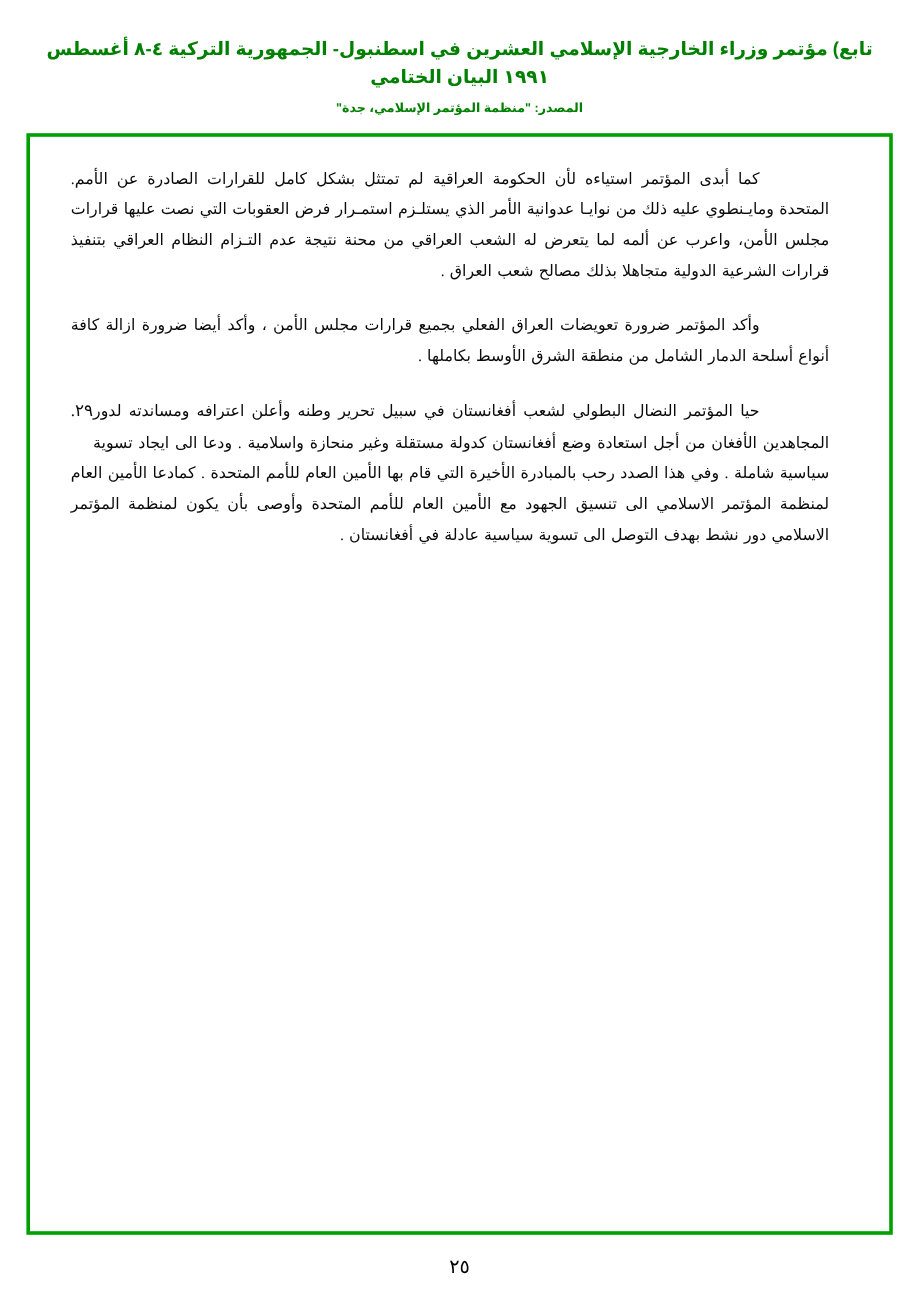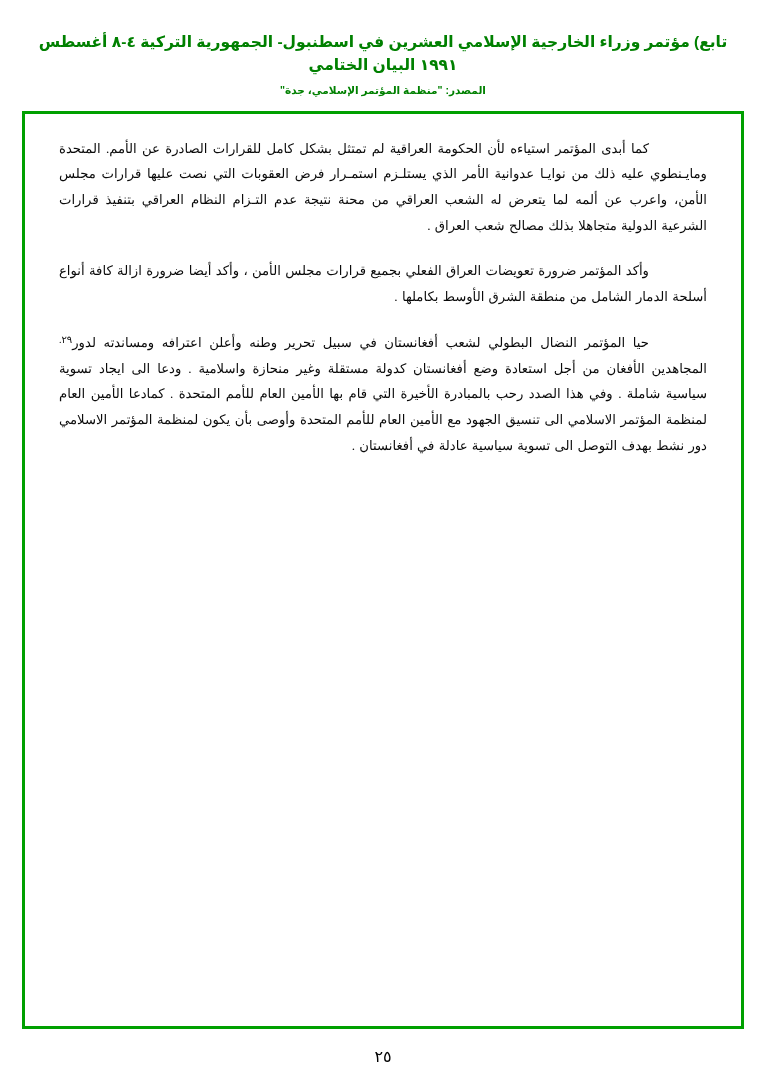--- a/index.html
+++ b/index.html
@@ -56,31 +56,31 @@
     padding: 22px 34px 10px 34px;
     direction: rtl;
   }
   .para {
     color: #0a0a0a;
     font-family: "Liberation Serif", "DejaVu Serif", serif;
     font-size: 13.2px;
     line-height: 1.95;
     text-align: justify;
     text-justify: inter-word;
-    margin: 0 0 20px 0;
+    margin: 0 16px 20px 0;
     letter-spacing: 1.1px;
     word-spacing: 1px;
     direction: rtl;
   }
   .para:last-child {
     margin-bottom: 0;
   }
   .para-numbered .marker {
     float: left;
-    font-size: 10px;
+    font-size: 14px;
     letter-spacing: 1.1px;
   }
   .footer {
     position: absolute;
     bottom: 18px;
     left: 0;
     width: 100%;
     text-align: center;
     font-family: "Liberation Sans", "DejaVu Sans", sans-serif;
     font-size: 16px;

